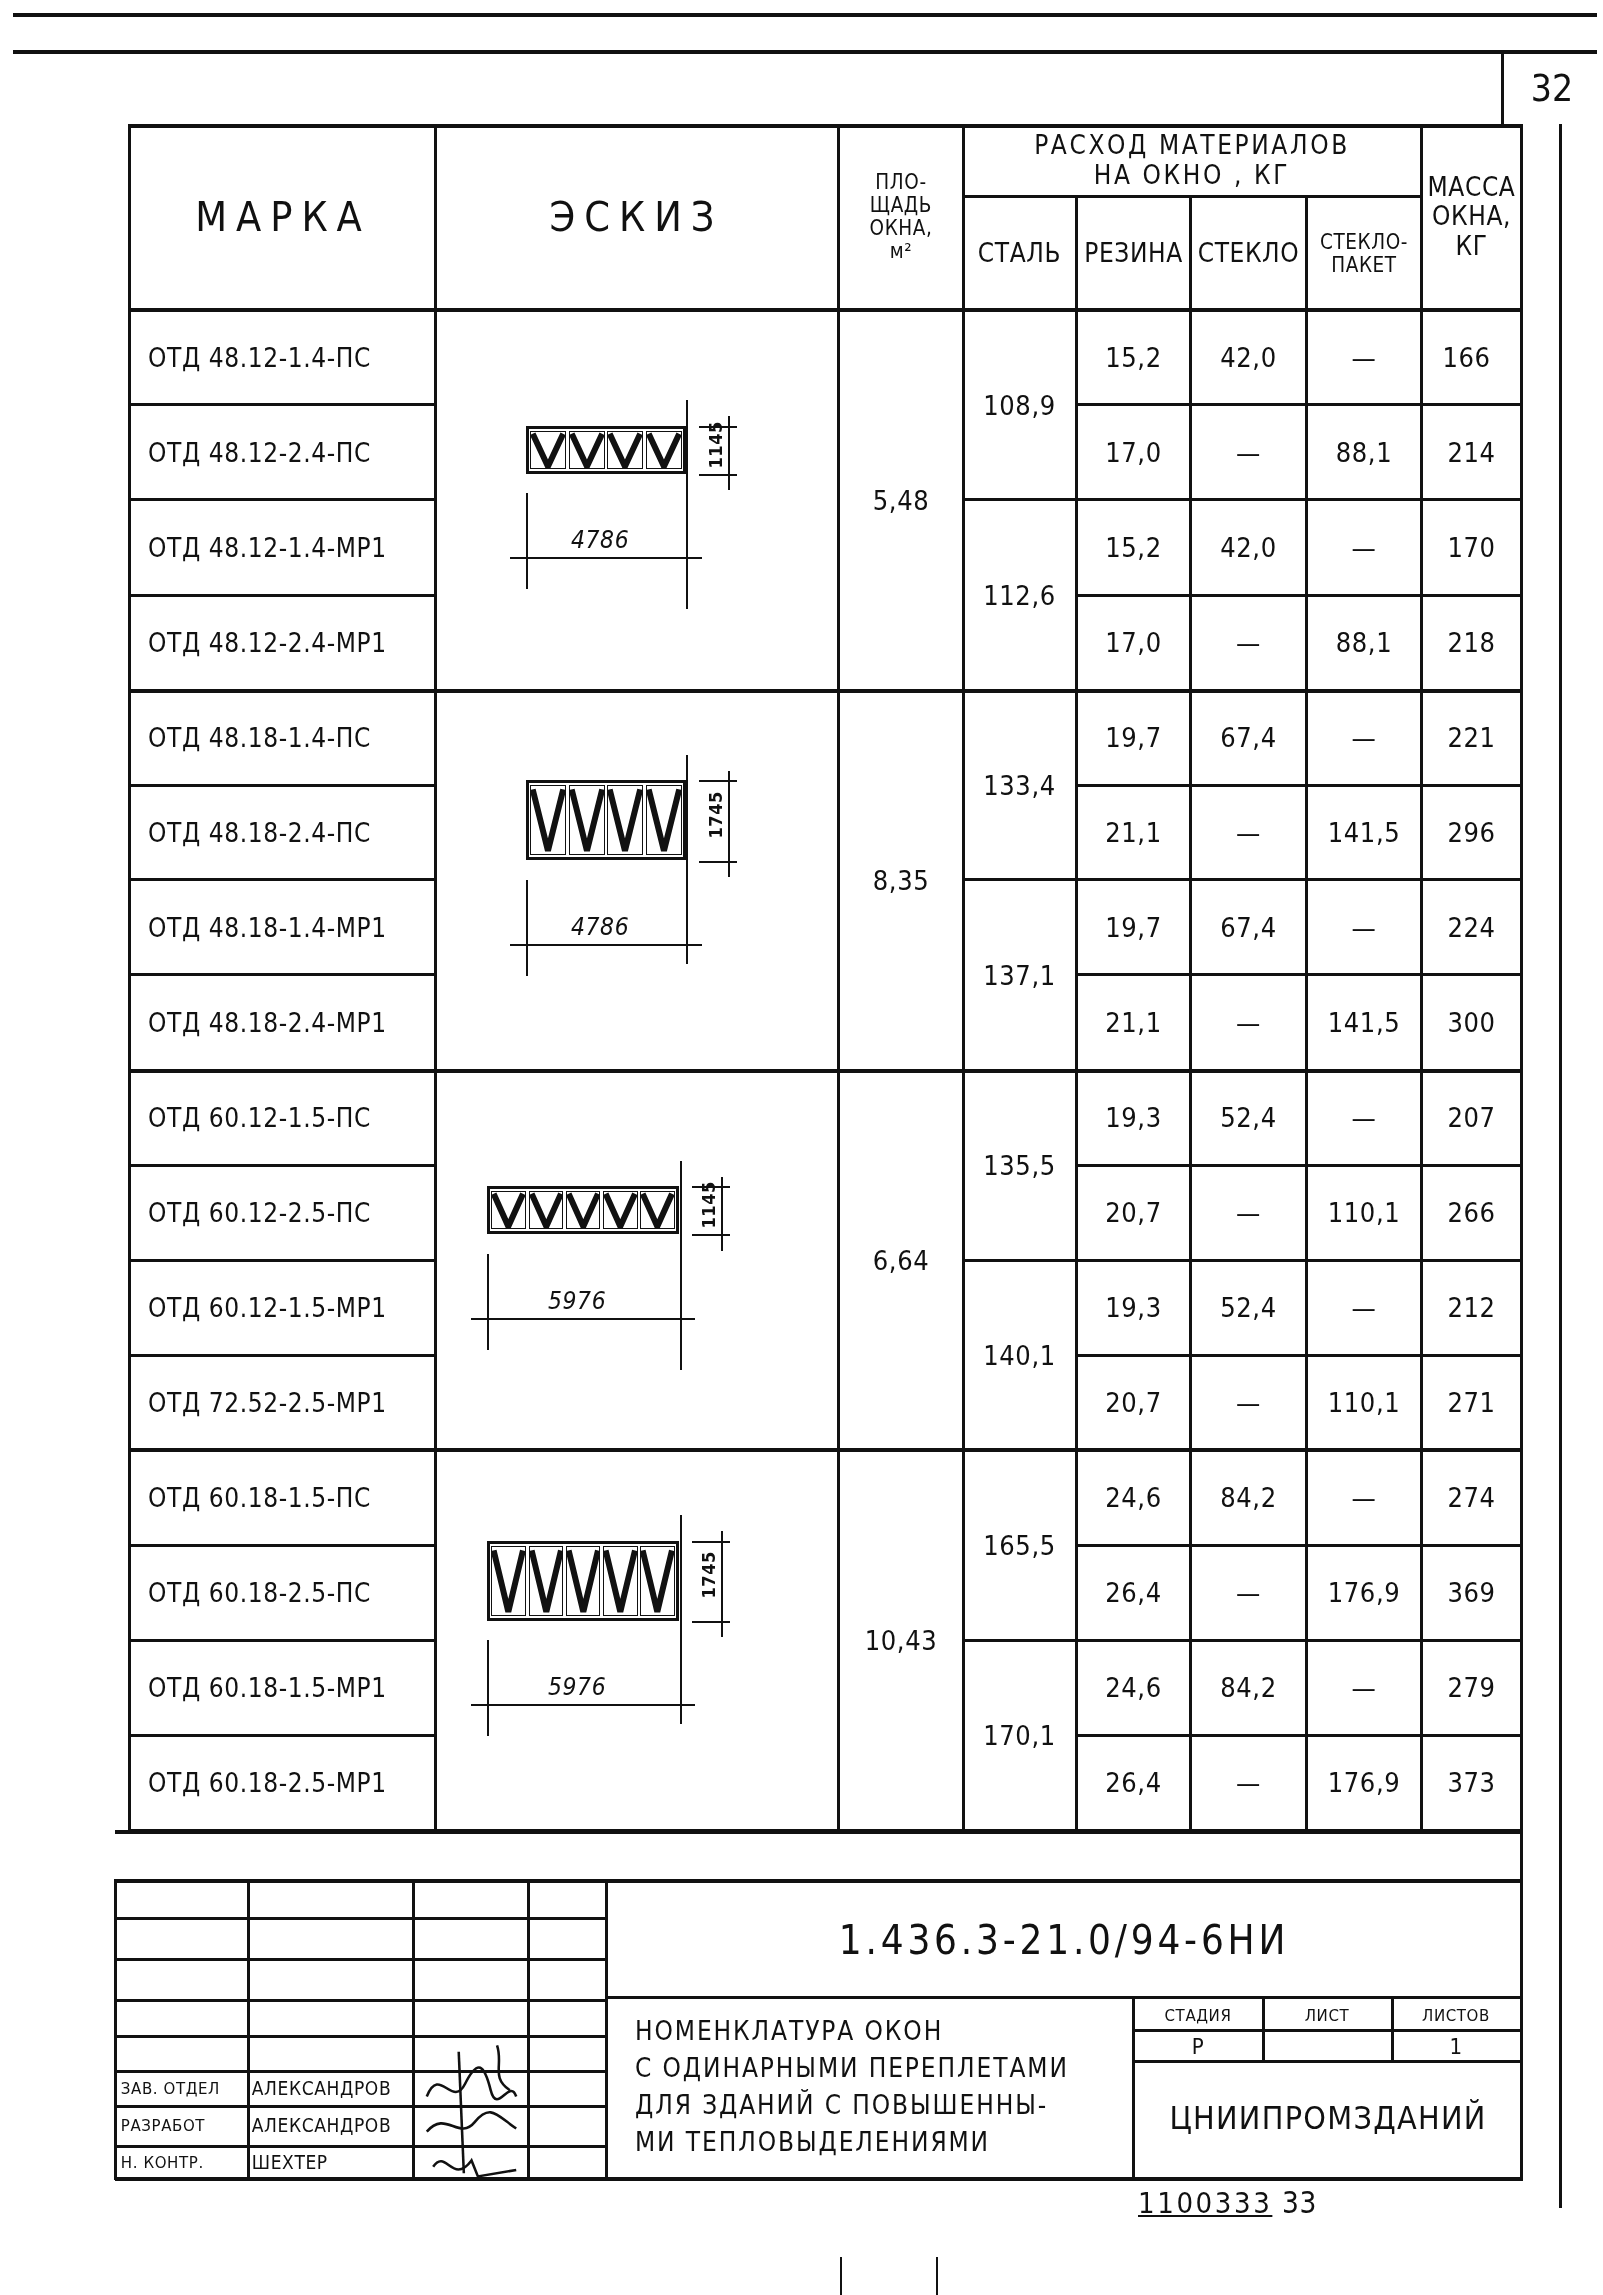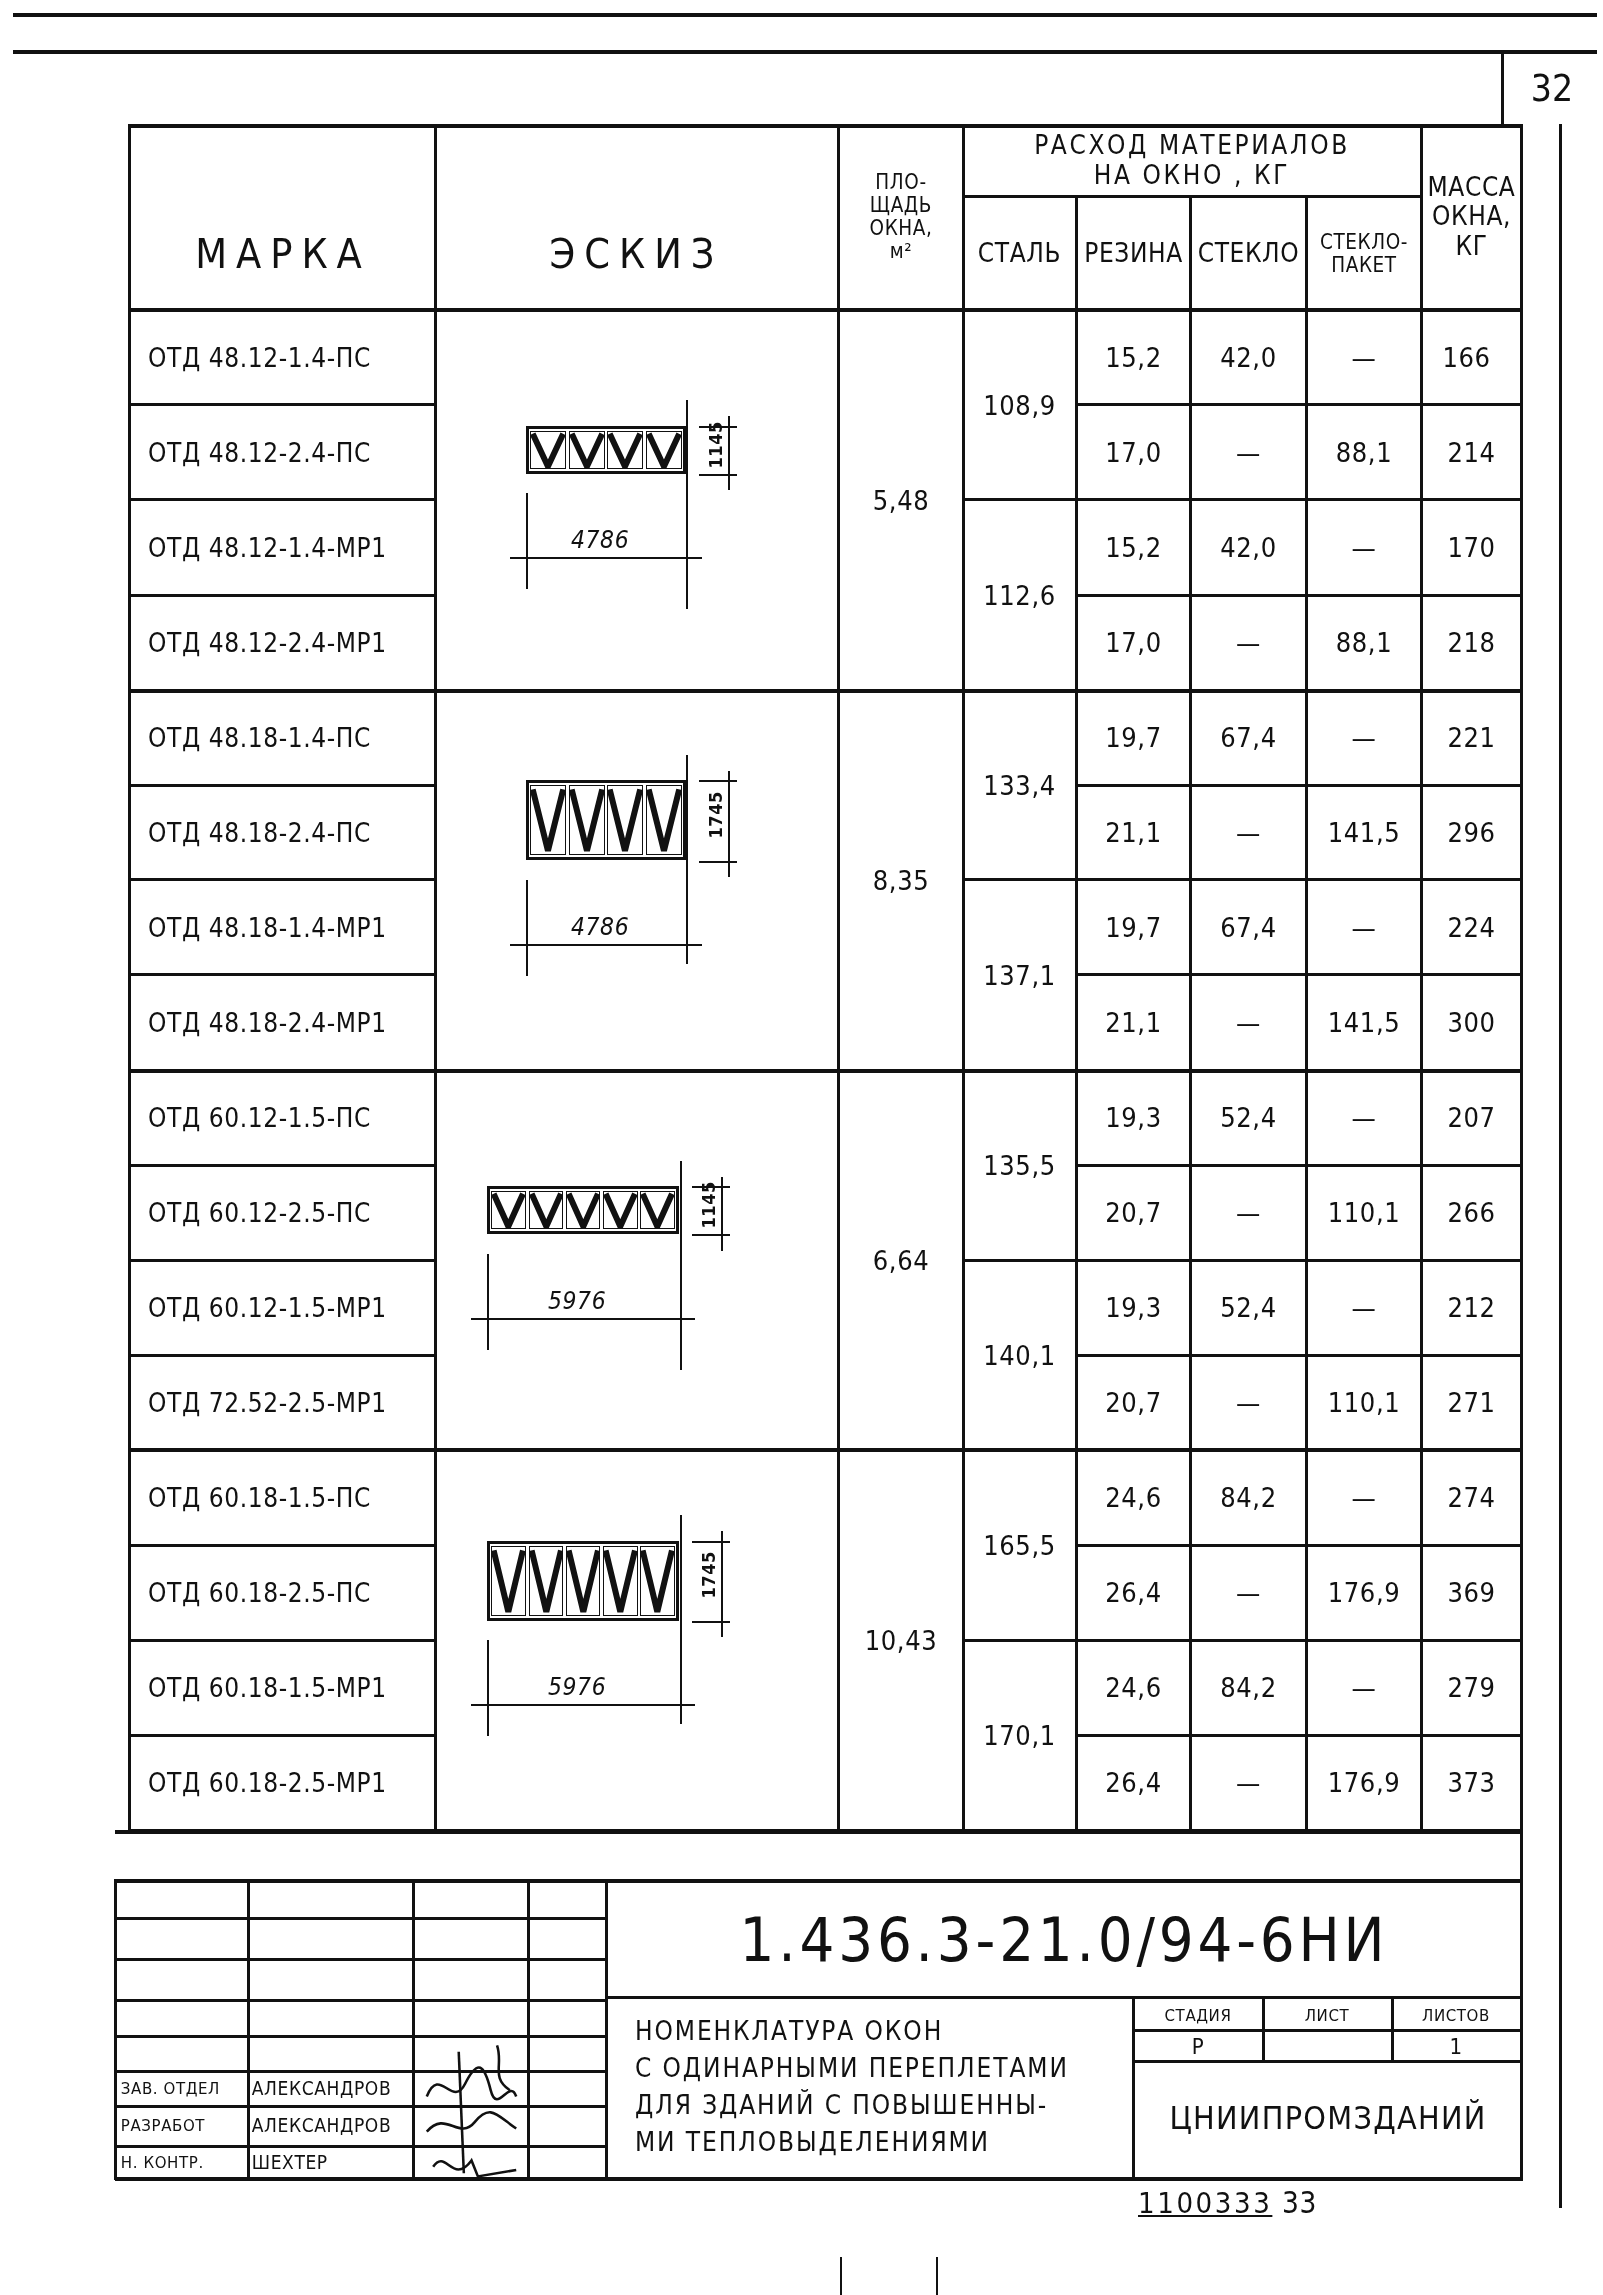--- a/index.html
+++ b/index.html
@@ -3,21 +3,21 @@
 <meta charset="utf-8">
 <style>
   html, body { margin:0; padding:0; background:#ffffff; }
   body { width:1604px; height:2295px; position:relative; overflow:hidden;
          font-family:"DejaVu Sans Condensed","DejaVu Sans", sans-serif; color:#111; }
   .abs { position:absolute; }
   .hl { position:absolute; background:#111; }
   .cell { position:absolute; display:flex; align-items:center; justify-content:center;
           text-align:center; box-sizing:border-box; }
   .hand { font-family:"DejaVu Sans", sans-serif; font-stretch:condensed; letter-spacing:0.6px; }
-  .h-big { font-size:41px; letter-spacing:9px;margin-top:37px; }
+  .h-big { font-size:41px; letter-spacing:9px; }
   .h-mid { font-size:26px; line-height:29.5px; }
   .h-sm  { font-size:20.5px; line-height:23px; }
   .mark  { font-size:26px; justify-content:flex-start; padding-left:18px; letter-spacing:0.6px; }
   .num   { font-size:27px; }
   .stamp { font-size:19px; justify-content:flex-start; padding-left:3.8px; letter-spacing:0.6px; }
   .sketch-win { position:absolute; border:3.2px solid #111; box-sizing:border-box; display:flex; }
   .pane { flex:1; border:1.9px solid #111; margin:1.9px 1.3px; position:relative; overflow:hidden; }
   .pane svg { position:absolute; left:0; top:0; width:100%; height:100%; }
   .dim-text { position:absolute; font-size:24.4px; font-style:italic; }
   .dim-v { position:absolute; font-size:18px; transform:rotate(-90deg); transform-origin:center; font-weight:bold; }
@@ -335,21 +335,21 @@
     <div class="hl" style="left: 527px; top: 1879px; width: 3.2px; height: 300px;"></div>
     <div class="hl" style="left: 605px; top: 1879px; width: 3.2px; height: 300px;"></div>
     <div class="hl" style="left: 606px; top: 1996px; width: 916px; height: 3.2px;"></div>
     <div class="hl" style="left: 1132px; top: 1996px; width: 3.2px; height: 183px;"></div>
     <div class="hl" style="left: 1262px; top: 1996px; width: 2.6px; height: 64px;"></div>
     <div class="hl" style="left: 1391px; top: 1996px; width: 2.6px; height: 64px;"></div>
     <div class="hl" style="left: 1132px; top: 2029px; width: 389px; height: 2.6px;"></div>
     <div class="hl" style="left: 1132px; top: 2060px; width: 389px; height: 2.6px;"></div>
   </div>
 
-<div class="cell hand" style="left:606px;top:1882px;width:916px;height:115px;font-size:61px;letter-spacing:3.8px;">1.436.3-21.0/94-6НИ</div>
+<div class="cell hand" style="left:606px;top:1882px;width:916px;height:115px;font-size:40px;letter-spacing:3.8px;">1.436.3-21.0/94-6НИ</div>
 
 <div class="cell hand" style="left:609px;top:1999px;width:523px;height:176px;font-size:26px;line-height:37px;white-space:pre-line;justify-content:flex-start;text-align:left;padding-left:26px;letter-spacing:1.9px;">НОМЕНКЛАТУРА ОКОН
 С ОДИНАРНЫМИ ПЕРЕПЛЕТАМИ
 ДЛЯ ЗДАНИЙ С ПОВЫШЕННЫ-
 МИ ТЕПЛОВЫДЕЛЕНИЯМИ</div>
 
 <div class="cell hand" style="left:1134px;top:1999px;width:128px;height:32px;font-size:16.7px;">СТАДИЯ</div>
 <div class="cell hand" style="left:1262px;top:1999px;width:130px;height:32px;font-size:16.7px;">ЛИСТ</div>
 <div class="cell hand" style="left:1391px;top:1999px;width:130px;height:32px;font-size:16.7px;">ЛИСТОВ</div>
 <div class="cell hand" style="left:1134px;top:2031px;width:128px;height:31px;font-size:22px;">Р</div>

